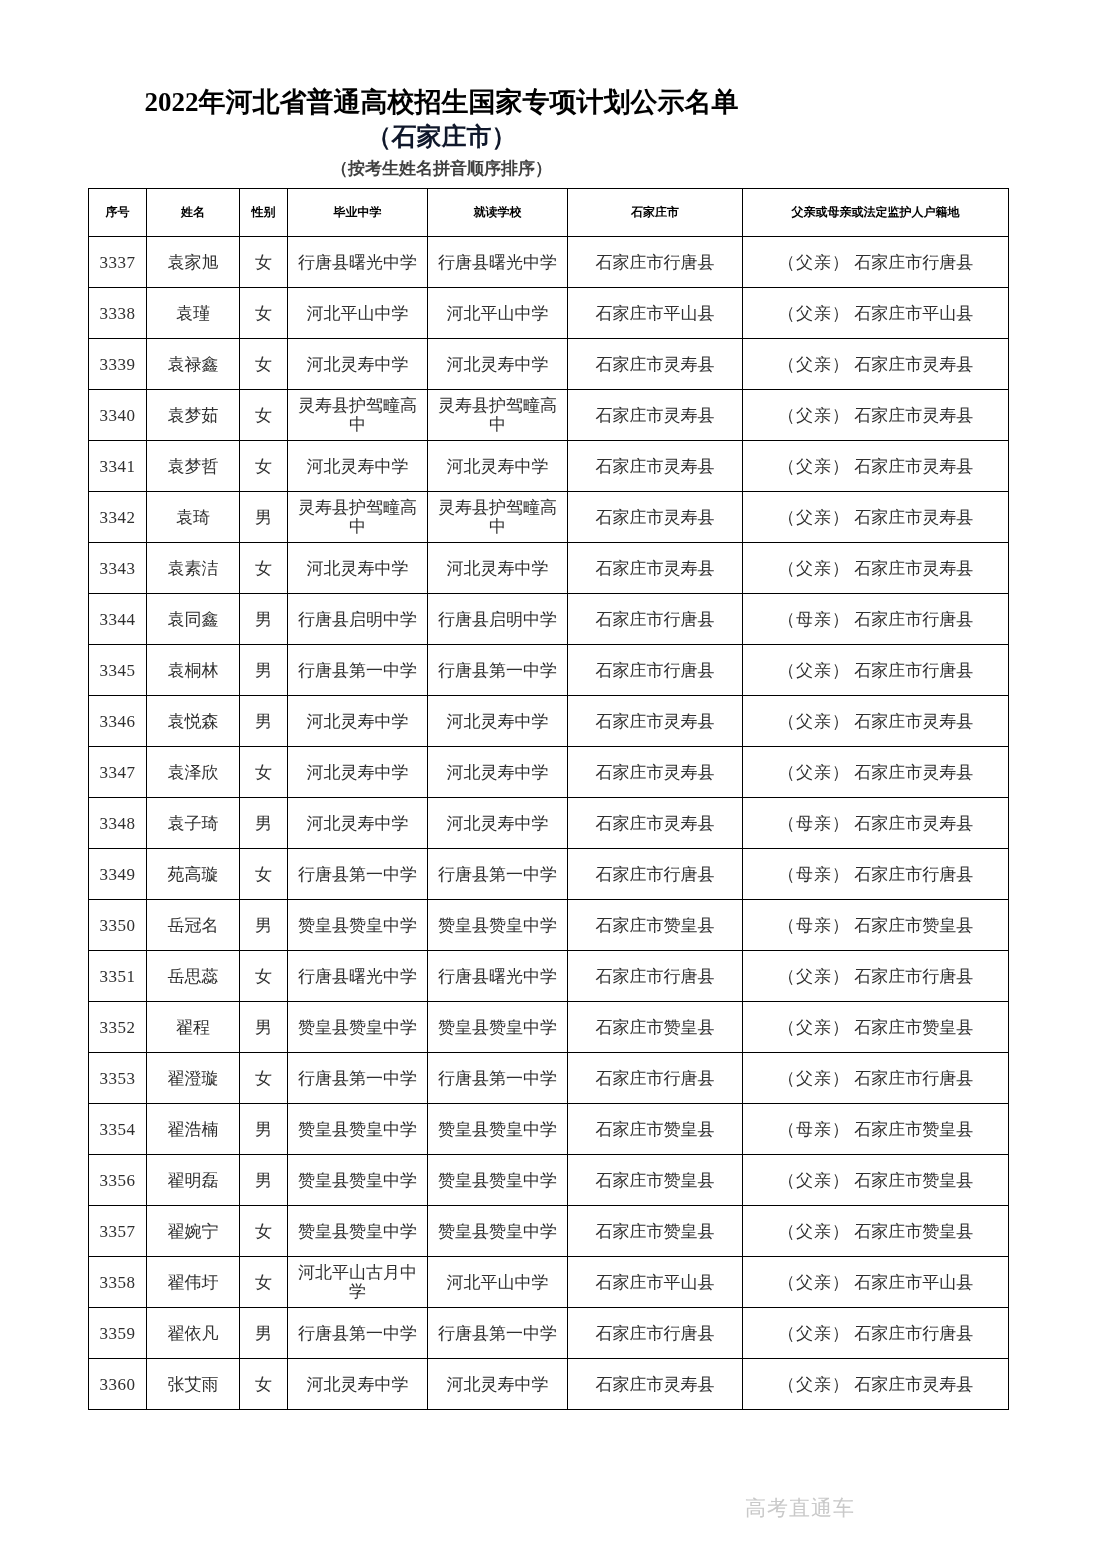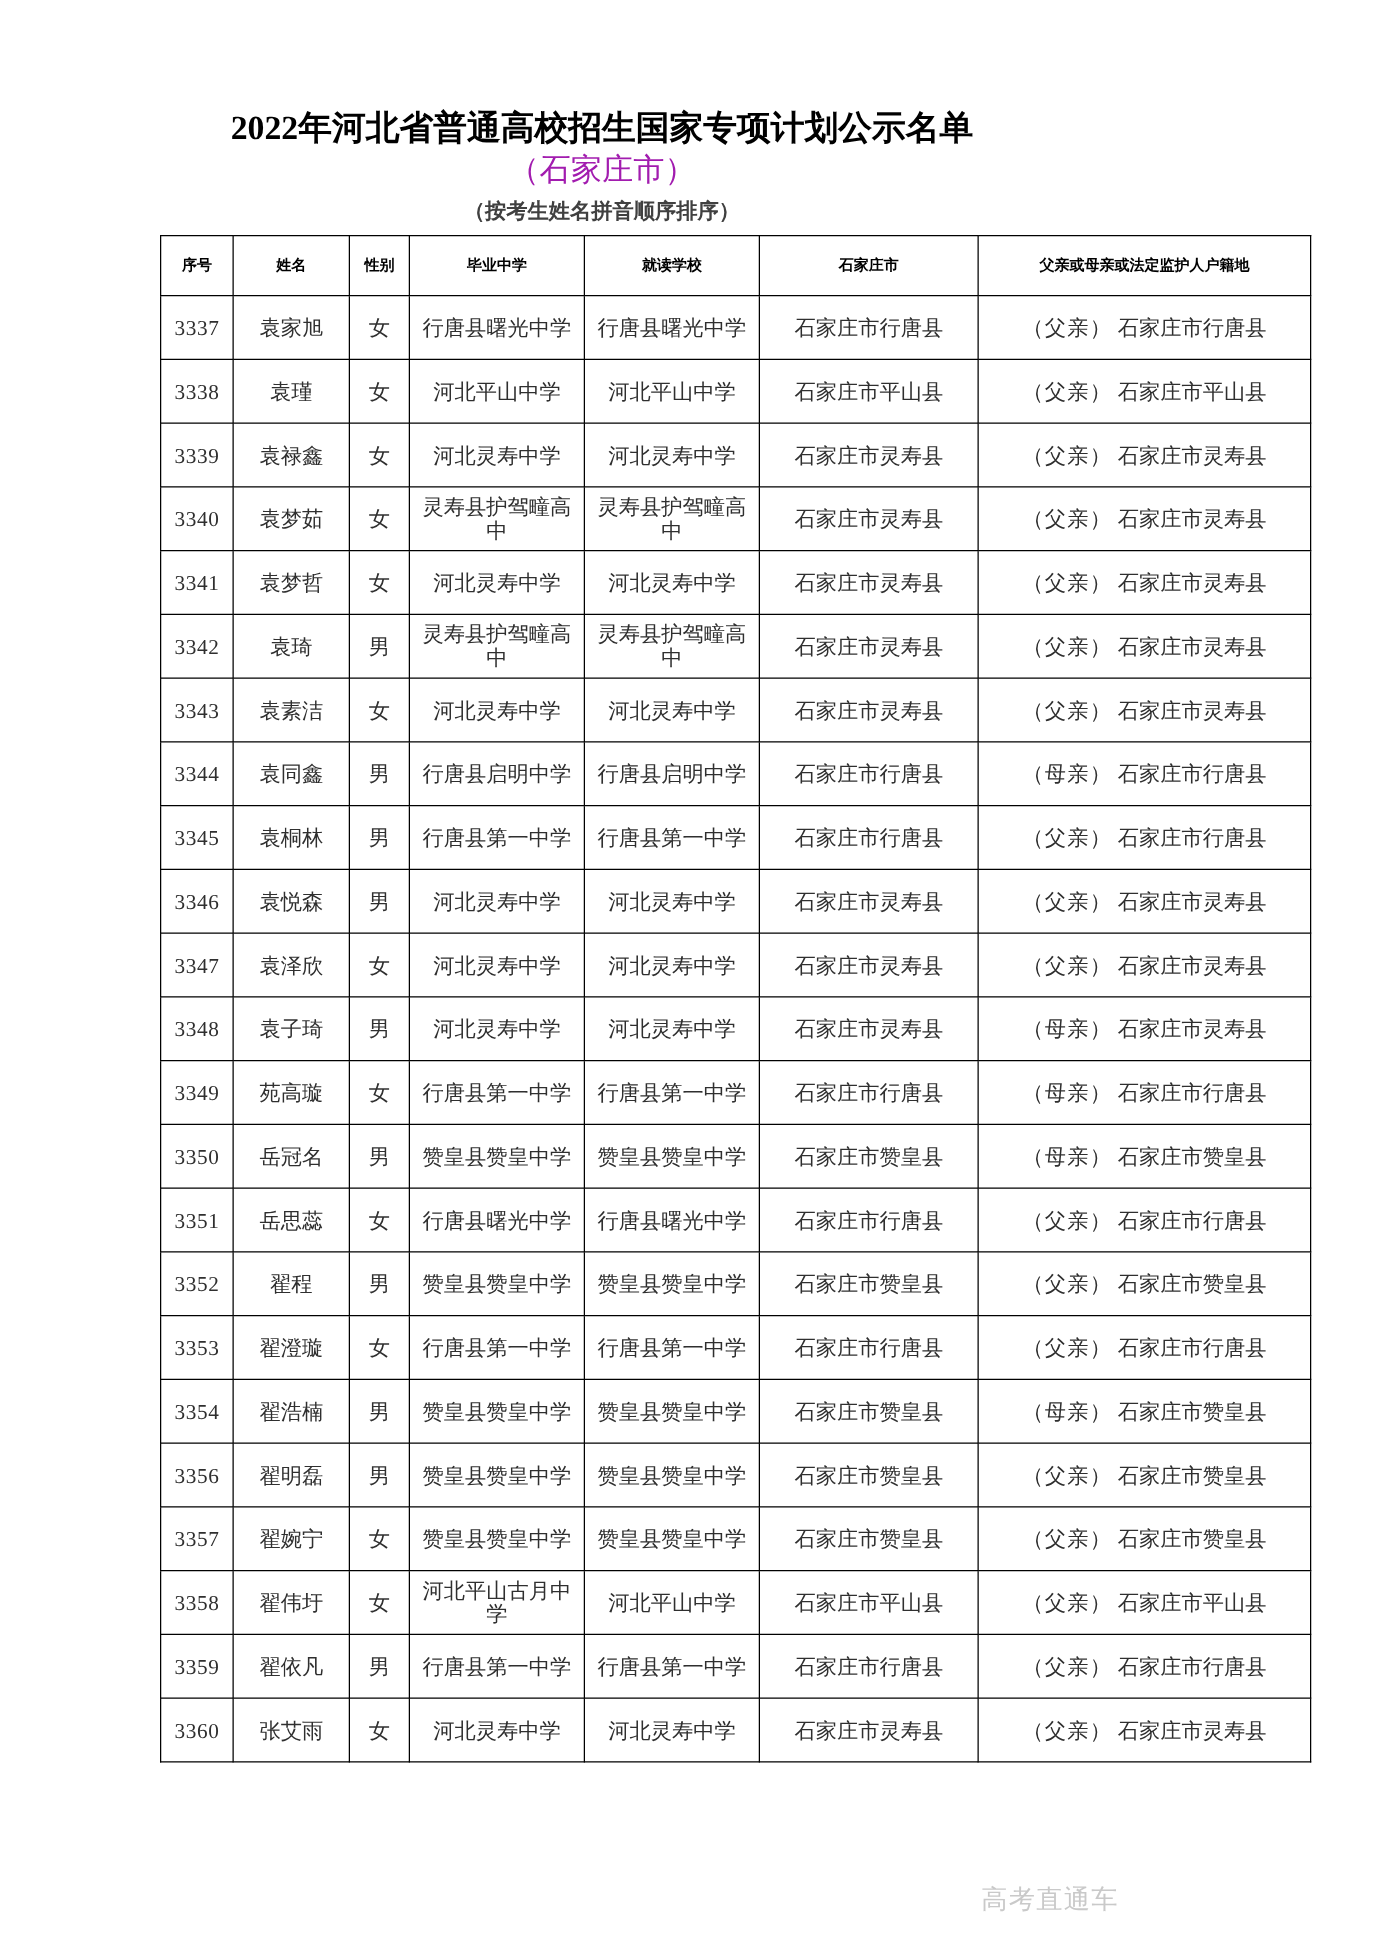--- a/index.html
+++ b/index.html
@@ -14,40 +14,39 @@
     color: #2a2a2a;
     position: relative;
     overflow: hidden;
   }
 
   .page {
     width: 883px;
     height: 1559px;
     position: relative;
     box-sizing: border-box;
-    margin-left: 40px;
   }
 
   
   .title-block {
     padding-top: 84px;
     text-align: center;
   }
   .title-main {
     font-size: 27px;
     font-weight: bold;
     line-height: 36px;
     letter-spacing: 0px;
     color: #000000;
   }
   .title-sub {
     font-size: 25px;
-    font-weight: normal;
+    font-weight: bold;
     line-height: 34px;
-    color: #a21caf;
+    color: #0f172a;
   }
   .title-note {
     font-size: 17px;
     font-weight: bold;
     line-height: 26px;
     margin-top: 2px;
     color: #404040;
   }
 
   
@@ -101,21 +100,21 @@
     white-space: nowrap;
   }
   .par-rel {
     letter-spacing: 1px;
   }
 
   
   .watermark {
     position: absolute;
     right: 28px;
-    bottom: 26px;
+    bottom: 37px;
     font-size: 21px;
     color: #c9c9c9;
     font-family: "Liberation Sans", "DejaVu Sans", sans-serif;
     letter-spacing: 1px;
     user-select: none;
   }
 </style>
 </head>
 <body>
 

